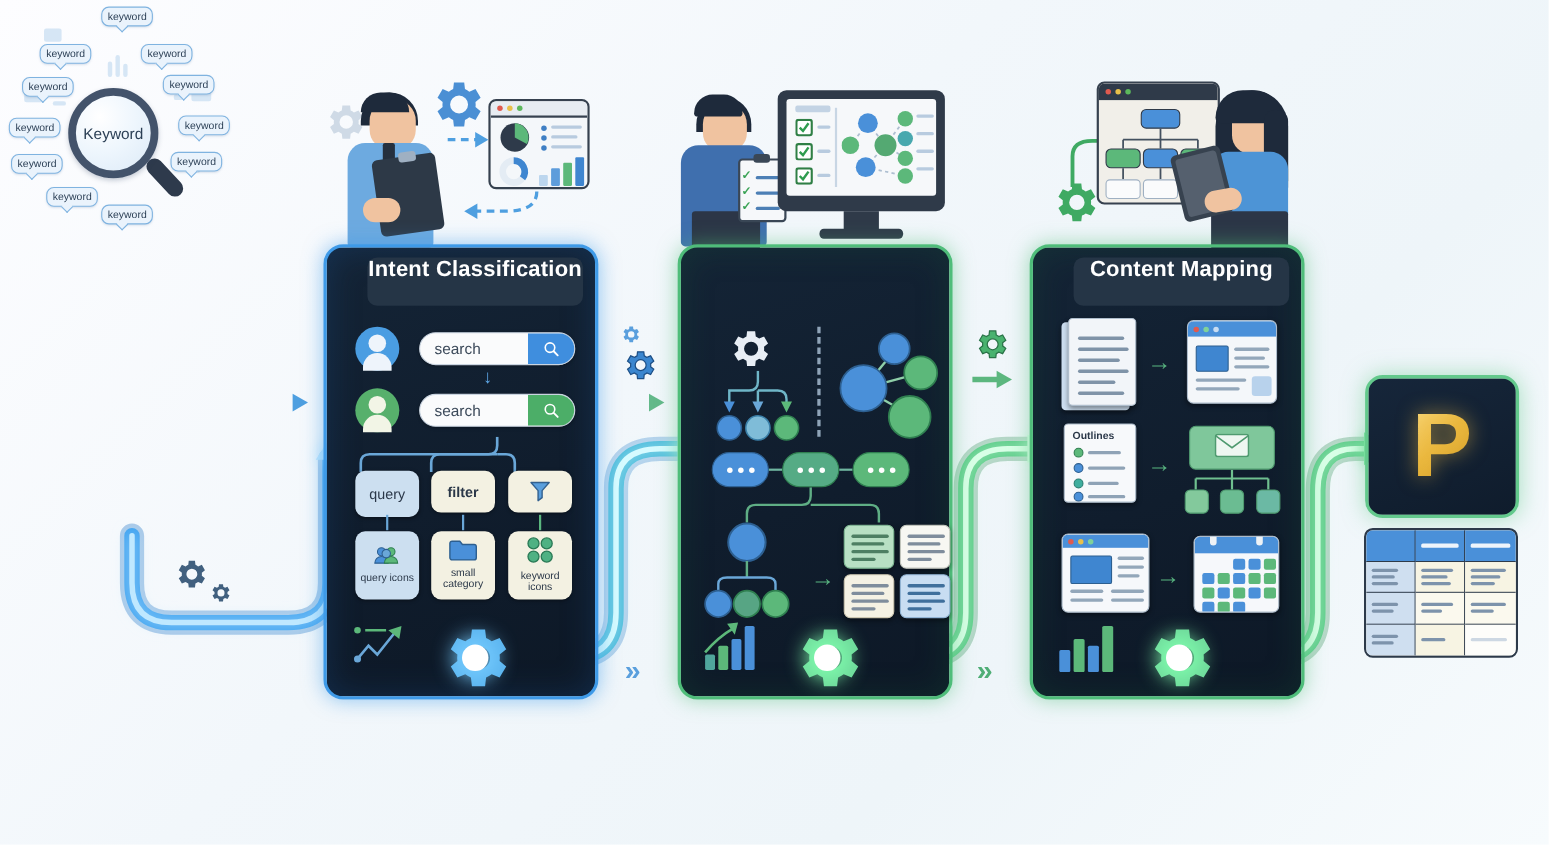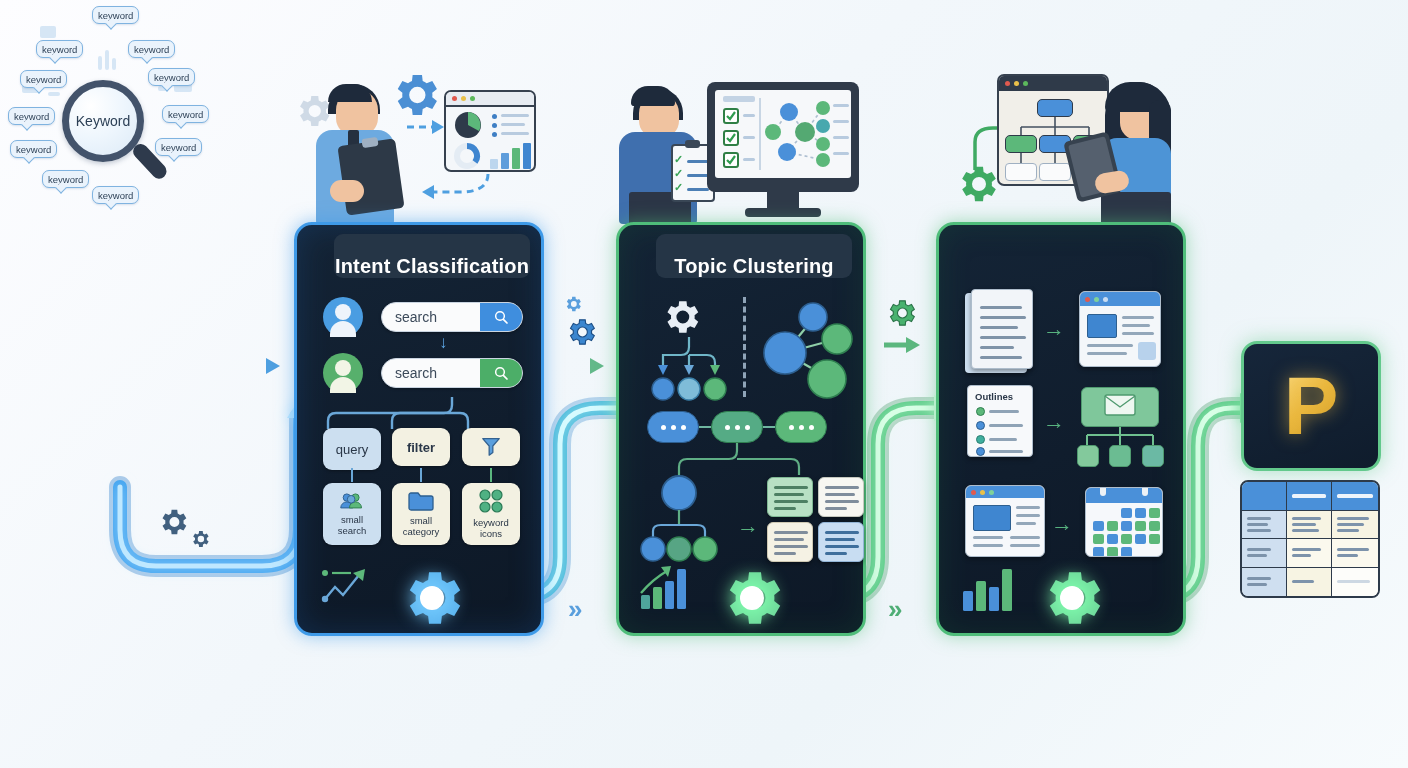--- a/index.html
+++ b/index.html
@@ -63,21 +63,21 @@
   .panel {
     position: absolute;
     background: linear-gradient(160deg, #142436 0%, #101d2d 55%, #0d1826 100%);
     border-radius: 18px;
   }
   .panel.blue  { border: 3px solid #3e9ae8; box-shadow: 0 0 18px rgba(62,154,232,.55), inset 0 0 30px rgba(30,80,140,.35); }
   .panel.green { border: 3px solid #4fbd7a; box-shadow: 0 0 18px rgba(79,189,122,.50), inset 0 0 30px rgba(25,90,60,.30); }
   .panel-hdr {
     position: absolute; left: 11px; right: 11px; top: 9px; height: 44px;
     background: #253546; border-radius: 9px;
-    display: flex; align-items: flex-end; justify-content: center; margin-left: 26px;
+    display: flex; align-items: flex-start; justify-content: center; margin-left: 26px;
   }
   .panel-hdr span {
     color: #ffffff; font-size: 20px; font-weight: bold; letter-spacing: .2px;
   }
 
   
   .avatar { position: absolute; width: 40px; height: 40px; border-radius: 50%; }
   .avatar .hd { position: absolute; left: 12px; top: 7px; width: 16px; height: 16px;
                 border-radius: 50%; background: #eef4fb; }
   .avatar .bd { position: absolute; left: 7px; top: 24px; width: 26px; height: 16px;
@@ -492,21 +492,21 @@
     <div class="tile" style="left:26px;top:258px;width:58px;height:62px;background:#ccdff0;">
       <span>
         <svg width="26" height="18" viewBox="0 0 30 20">
           <circle cx="9" cy="6" r="4.2" fill="#4a90d9" stroke="#2d5f90" stroke-width="1.1"></circle>
           <path d="M2 18 a7 7 0 0 1 14 0z" fill="#4a90d9" stroke="#2d5f90" stroke-width="1.1"></path>
           <circle cx="19" cy="6" r="4.2" fill="#5cb87a" stroke="#2f7f50" stroke-width="1.1"></circle>
           <path d="M12 18 a7 7 0 0 1 14 0z" fill="#5cb87a" stroke="#2f7f50" stroke-width="1.1"></path>
           <circle cx="14" cy="8" r="4.4" fill="#6aa7d8" stroke="#2d5f90" stroke-width="1.1"></circle>
         </svg>
       </span>
-      <span>small search</span>
+      <span>query icons</span>
     </div>
     <div class="tile" style="left:95px;top:258px;width:58px;height:62px;background:#f3f1e2;">
       <span>
         <svg width="26" height="20" viewBox="0 0 26 20">
             <path d="M1 4 a2 2 0 0 1 2-2 h7 l2.4 3 h10.6 a2 2 0 0 1 2 2 v10 a2 2 0 0 1-2 2 h-20 a2 2 0 0 1-2-2z" fill="#4a90d9" stroke="#2d5f90" stroke-width="1.3"></path>
           </svg>
       </span>
       <span>small category</span>
     </div>
     <div class="tile" style="left:165px;top:258px;width:58px;height:62px;background:#f3f1e2;">
@@ -531,23 +531,20 @@
   </div>
 
   <div class="gearwrap" style="left:396px;top:562px;">
     <svg width="72" height="72" viewBox="0 0 24 24">
         <path fill="#5bb4ef" d="M19.4 13a7.6 7.6 0 0 0 0-2l2-1.6-2-3.4-2.4 1a7.6 7.6 0 0 0-1.7-1L15 3.4h-4l-.3 2.6a7.6 7.6 0 0 0-1.7 1l-2.4-1-2 3.4L6.6 11a7.6 7.6 0 0 0 0 2l-2 1.6 2 3.4 2.4-1a7.6 7.6 0 0 0 1.7 1l.3 2.6h4l.3-2.6a7.6 7.6 0 0 0 1.7-1l2.4 1 2-3.4zM13 15.5A3.5 3.5 0 1 1 16.5 12 3.5 3.5 0 0 1 13 15.5z"></path>
       </svg>
   </div>
   <div class="glowdot" style="left:420px;top:586px;width:24px;height:24px;background:#ffffff;box-shadow:0 0 18px 8px rgba(120,205,255,.9);"></div>
 
   <div class="panel green" style="left:616px;top:222px;width:250px;height:414px;">
-    <div class="panel-hdr">
-      <span>Topic Clustering</span>
-    </div>
 
     <span class="gear-ico" style="left:40px;top:70px;">
       <svg width="44" height="44" viewBox="0 0 24 24">
           <path fill="#e8eef5" d="M19.4 13a7.6 7.6 0 0 0 0-2l2-1.6-2-3.4-2.4 1a7.6 7.6 0 0 0-1.7-1L15 3.4h-4l-.3 2.6a7.6 7.6 0 0 0-1.7 1l-2.4-1-2 3.4L6.6 11a7.6 7.6 0 0 0 0 2l-2 1.6 2 3.4 2.4-1a7.6 7.6 0 0 0 1.7 1l.3 2.6h4l.3-2.6a7.6 7.6 0 0 0 1.7-1l2.4 1 2-3.4zM13 15.5A3.5 3.5 0 1 1 16.5 12 3.5 3.5 0 0 1 13 15.5z"></path>
         </svg>
     </span>
     <svg width="110" height="70" style="position:absolute;left:26px;top:112px;">
       <path d="M44,0 L44,10 Q44,18 36,18 L18,18 L18,30" stroke="#6fb6c8" stroke-width="2.2" fill="none"></path>
       <path d="M44,18 L44,30" stroke="#6fb6c8" stroke-width="2.2" fill="none"></path>
       <path d="M44,18 L62,18 Q70,18 70,26 L70,30" stroke="#6fb6c8" stroke-width="2.2" fill="none"></path>
@@ -644,20 +641,23 @@
   </div>
 
   <div class="gearwrap" style="left:716px;top:562px;">
     <svg width="72" height="72" viewBox="0 0 24 24">
         <path fill="#6ed79a" d="M19.4 13a7.6 7.6 0 0 0 0-2l2-1.6-2-3.4-2.4 1a7.6 7.6 0 0 0-1.7-1L15 3.4h-4l-.3 2.6a7.6 7.6 0 0 0-1.7 1l-2.4-1-2 3.4L6.6 11a7.6 7.6 0 0 0 0 2l-2 1.6 2 3.4 2.4-1a7.6 7.6 0 0 0 1.7 1l.3 2.6h4l.3-2.6a7.6 7.6 0 0 0 1.7-1l2.4 1 2-3.4zM13 15.5A3.5 3.5 0 1 1 16.5 12 3.5 3.5 0 0 1 13 15.5z"></path>
       </svg>
   </div>
   <div class="glowdot" style="left:740px;top:586px;width:24px;height:24px;background:#ffffff;box-shadow:0 0 18px 8px rgba(130,255,175,.9);"></div>
 
   <div class="panel green" style="left:936px;top:222px;width:250px;height:414px;">
+    <div class="panel-hdr">
+      <span>Content Mapping</span>
+    </div>
 
     <div class="doccard" style="left:26px;top:68px;width:62px;height:80px;background:#ccdef0;border-radius:4px;"></div>
     <div class="doccard" style="left:32px;top:64px;width:62px;height:80px;background:#f2f5f9;border:1.4px solid #aebdcc;border-radius:4px;">
       <i class="dl" style="left:8px;top:16px;width:42px;height:3px;background:#7f93a8;"></i>
       <i class="dl" style="left:8px;top:26px;width:46px;height:3px;background:#7f93a8;"></i>
       <i class="dl" style="left:8px;top:36px;width:38px;height:3px;background:#7f93a8;"></i>
       <i class="dl" style="left:8px;top:46px;width:46px;height:3px;background:#7f93a8;"></i>
       <i class="dl" style="left:8px;top:56px;width:34px;height:3px;background:#7f93a8;"></i>
       <i class="dl" style="left:8px;top:66px;width:42px;height:3px;background:#7f93a8;"></i>
     </div>

